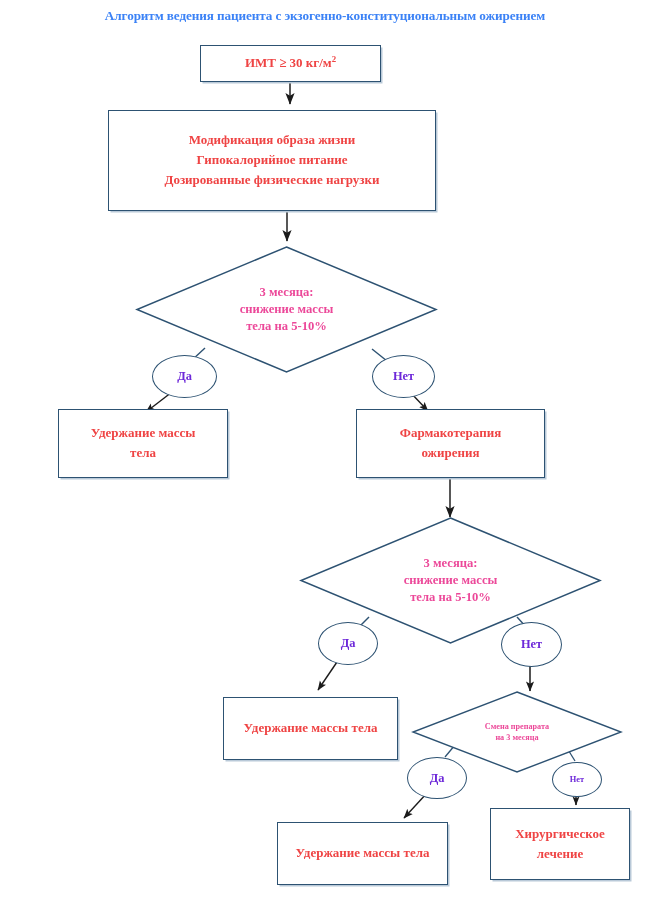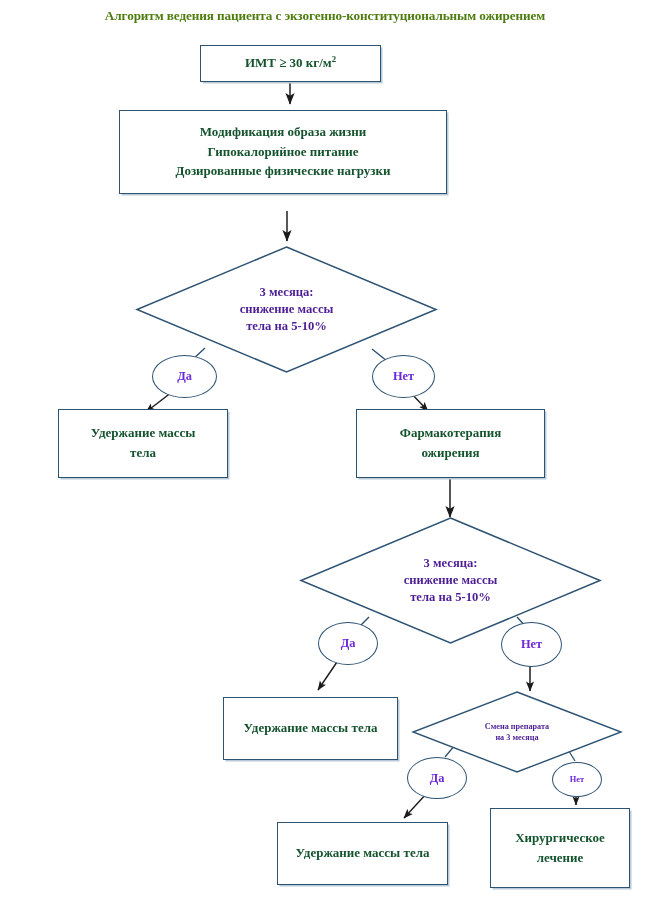--- a/index.html
+++ b/index.html
@@ -21,21 +21,21 @@
   #title {
     position: absolute;
     left: 0;
     top: 8px;
     width: 650px;
     text-align: center;
     font-family: "Liberation Serif", serif;
     font-weight: bold;
     font-size: 13.2px;
     letter-spacing: -0.1px;
-    color: #4d7c0f;
+    color: #3b82f6;
   }
   svg.edges {
     position: absolute;
     left: 0;
     top: 0;
     width: 650px;
     height: 899px;
     pointer-events: none;
   }
   .node {
@@ -49,21 +49,21 @@
   }
   .box {
     background: #ffffff;
     border: 1.6px solid #2d5272;
     box-shadow: 2px 2px 0 -0.5px #b9c9d8;
   }
   .box .line {
     font-weight: bold;
     font-size: 13px;
     line-height: 1.15;
-    color: #14532d;
+    color: #ef4444;
   }
   .box .line + .line {
     margin-top: 5px;
   }
   .box.tight .line + .line {
   }
   .box.single .line {
     margin-top: 0;
   }
   .diamond-wrap {
@@ -80,21 +80,21 @@
     left: 0;
     top: 0;
     width: 100%;
     height: 100%;
     display: flex;
     flex-direction: column;
     align-items: center;
     justify-content: center;
     text-align: center;
     font-weight: bold;
-    color: #4c1d95;
+    color: #ec4899;
   }
   .diamond-text .line {
     font-size: 12.6px;
     line-height: 1.35;
   }
   .diamond-text.small .line {
     font-size: 8.2px;
     line-height: 1.35;
   }
   .ellipse {
@@ -167,21 +167,21 @@
 
     <line x1="576" y1="794" x2="576" y2="805" stroke="#1b1b1b" stroke-width="1.5" marker-end="url(#arrowhead-sm)"></line>
   </svg>
 
   <div class="node box single" style="left:200px; top:45px; width:181px; height:37px;">
     <div class="line">
       <span>ИМТ ≥ 30 кг/м</span><sup>2</sup>
     </div>
   </div>
 
-  <div class="node box" style="left:119px; top:110px; width:328px; height:84px;text-align:right;">
+  <div class="node box" style="left:108px; top:110px; width:328px; height:101px;text-align:right;">
     <div class="line">Модификация образа жизни</div>
     <div class="line">Гипокалорийное питание</div>
     <div class="line">Дозированные физические нагрузки</div>
   </div>
 
   <div class="diamond-wrap" style="left:136px; top:246px; width:301px; height:127px;">
     <svg width="301" height="127" viewBox="0 0 301 127" xmlns="http://www.w3.org/2000/svg">
       <polygon points="150.5,1 300,63.5 150.5,126 1,63.5" fill="#ffffff" stroke="#2d5272" stroke-width="1.5"></polygon>
     </svg>
     <div class="diamond-text">
@@ -247,18 +247,18 @@
   </div>
 
   <div class="ellipse mini" style="left:552px; top:762px; width:48px; height:33px;">
     <span class="lbl">Нет</span>
   </div>
 
   <div class="node box single" style="left:277px; top:822px; width:171px; height:63px;">
     <div class="line">Удержание массы тела</div>
   </div>
 
-  <div class="node box tight" style="left:490px; top:808px; width:140px; height:80px;">
+  <div class="node box tight" style="left:490px; top:808px; width:140px; height:72px;">
     <div class="line">Хирургическое</div>
     <div class="line">лечение</div>
   </div>
 
 </div>
 
 </body></html>

